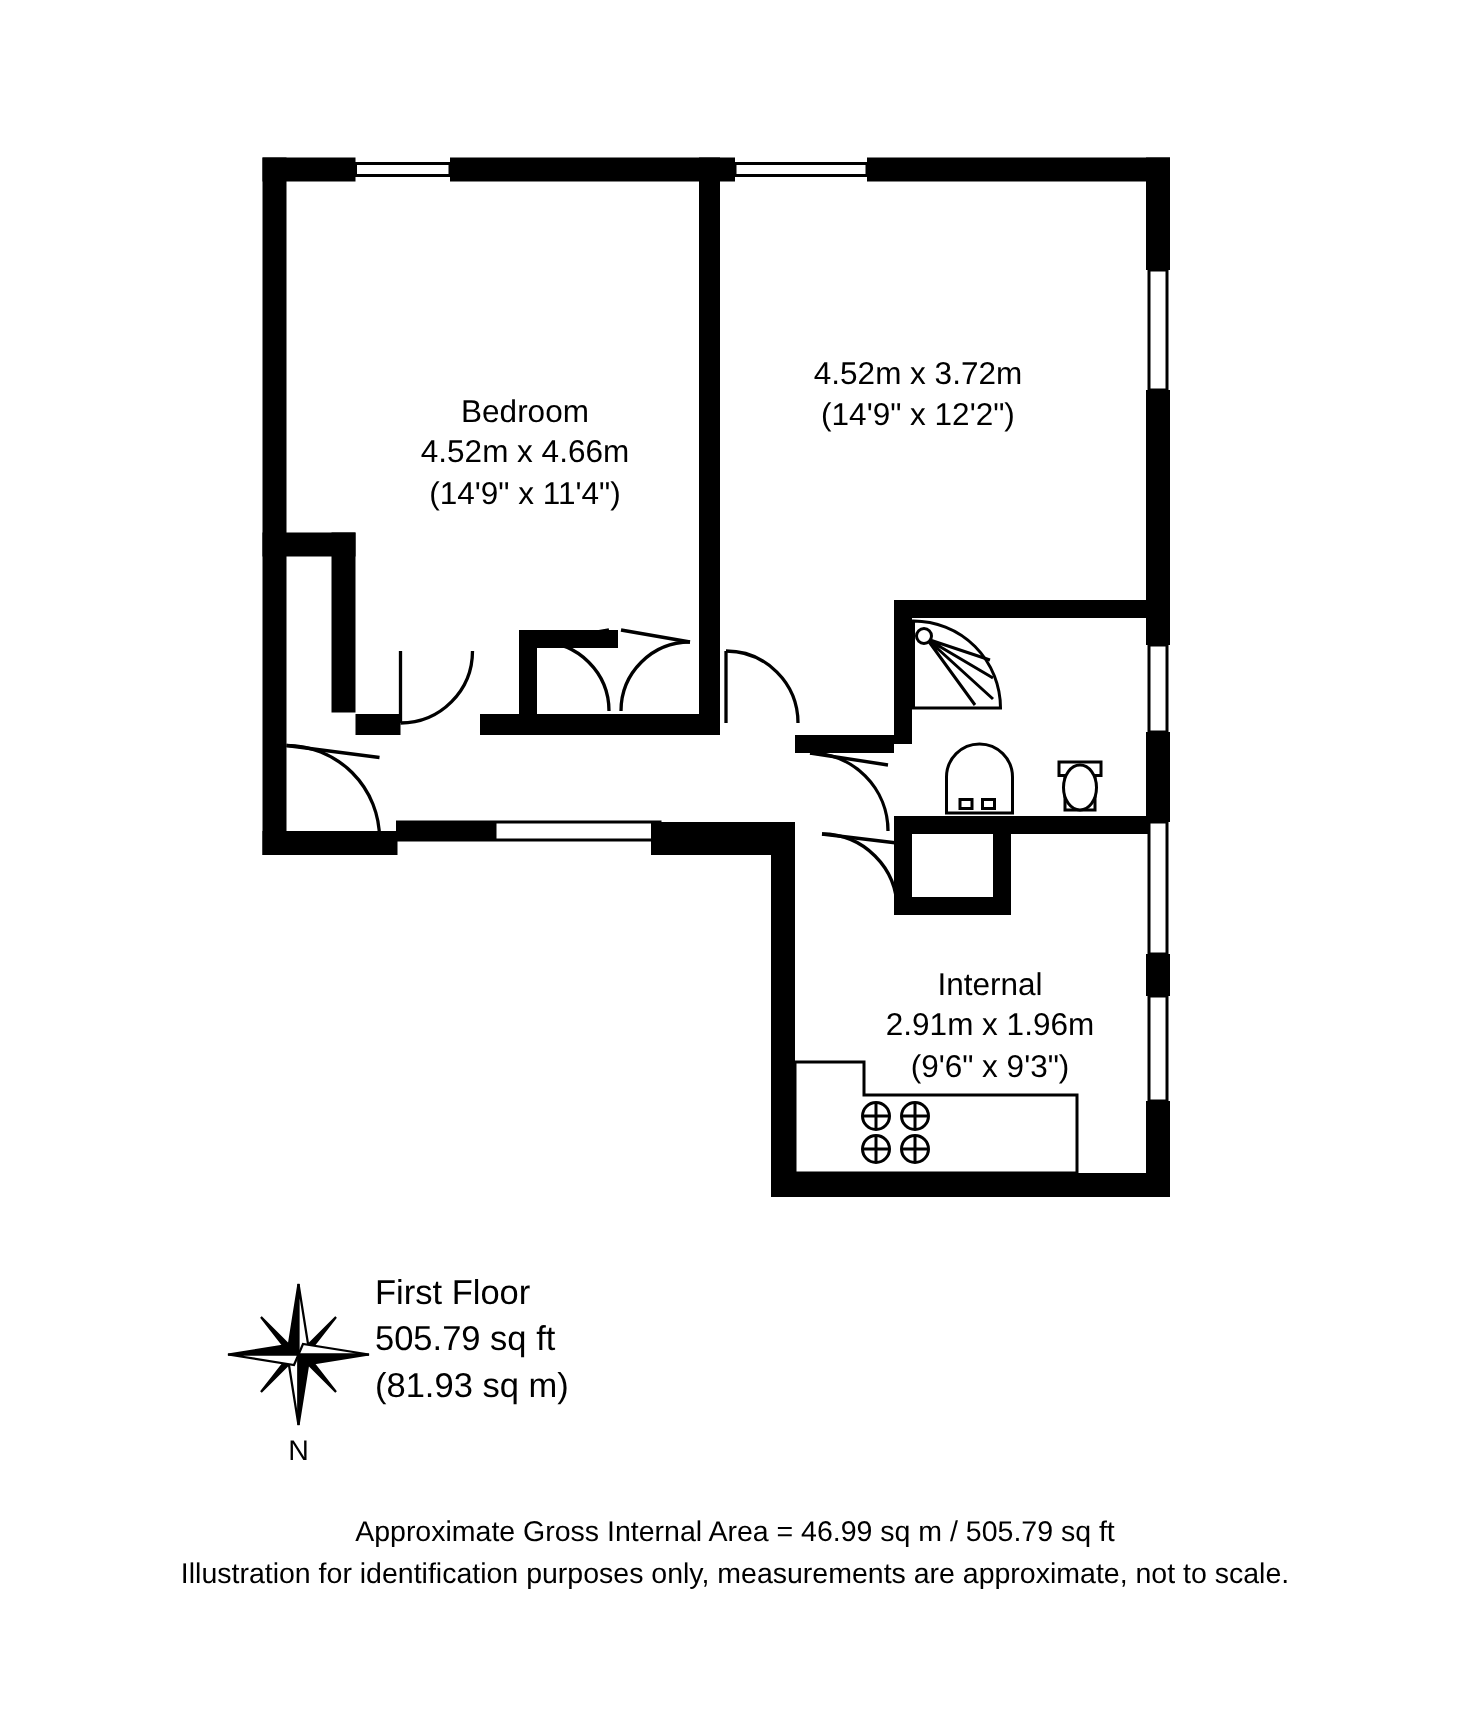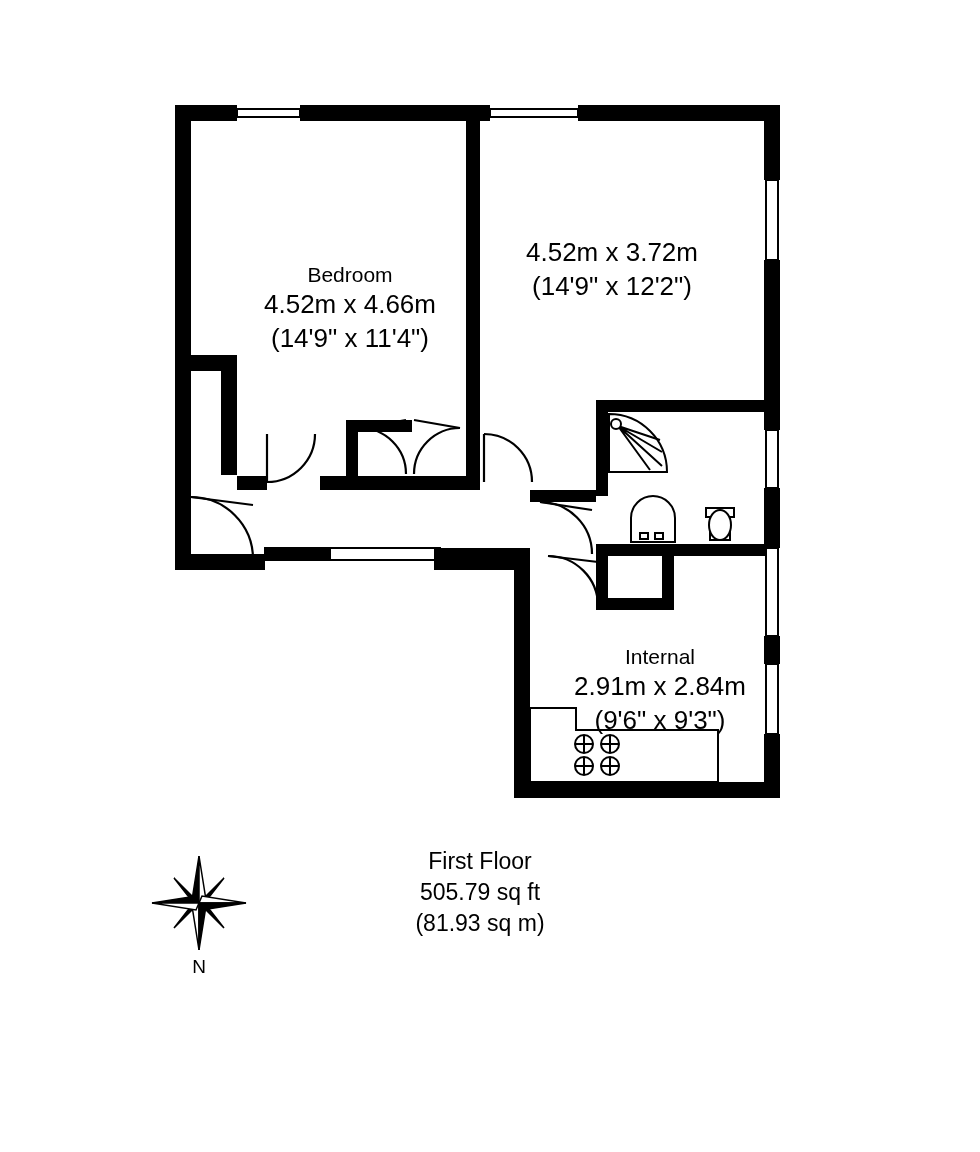--- a/index.html
+++ b/index.html
@@ -34,21 +34,21 @@
     font-size: 21px;
     color: #000;
     white-space: nowrap;
   }
   .room-label .room-name {
     display: block;
     font-size: 21px;
   }
   .room-label .room-dim {
     display: block;
-    font-size: 26px;
+    font-size: 21px;
   }
   #label-bedroom {
     left: 200px;
     top: 261px;
     width: 300px;
   }
   #label-sitting {
     left: 462px;
     top: 236px;
     width: 300px;
@@ -56,21 +56,21 @@
   #label-kitchen {
     left: 510px;
     top: 643px;
     width: 300px;
   }
   .summary-block {
     position: absolute;
     left: 250px;
     top: 846px;
     width: 460px;
-    text-align: center;
+    text-align: left;
     font-size: 23px;
     line-height: 1.34;
   }
   .summary-block div {
     display: block;
   }
   .compass-wrap {
     position: absolute;
     left: 138px;
     top: 852px;
@@ -213,21 +213,21 @@
     <span class="room-dim">(14'9" x 11'4")</span>
   </div>
 
   <div class="room-label" id="label-sitting">
     <span class="room-dim">4.52m x 3.72m</span>
     <span class="room-dim">(14'9" x 12'2")</span>
   </div>
 
   <div class="room-label" id="label-kitchen">
     <span class="room-name">Internal</span>
-    <span class="room-dim">2.91m x 2.84m</span>
+    <span class="room-dim">2.91m x 1.96m</span>
     <span class="room-dim">(9'6" x 9'3")</span>
   </div>
 
   <div class="compass-wrap">
     <svg width="102" height="102" viewBox="0 0 102 102">
       <g stroke="#000000" stroke-width="1.5">
 
         <polygon points="51,51 76,26 62,44" fill="#000000"></polygon>
         <polygon points="51,51 26,26 40,44" fill="#000000"></polygon>
         <polygon points="51,51 76,76 62,58" fill="#000000"></polygon>
@@ -245,14 +245,18 @@
     </svg>
     <div class="compass-label">N</div>
   </div>
 
   <div class="summary-block">
     <div>First Floor</div>
     <div>505.79 sq ft</div>
     <div>(81.93 sq m)</div>
   </div>
 
+  <div class="footer-block">
+    <div>Approximate Gross Internal Area = 46.99 sq m / 505.79 sq ft</div>
+    <div>Illustration for identification purposes only, measurements are approximate, not to scale.</div>
+  </div>
 
 </div>
 
 </body></html>

